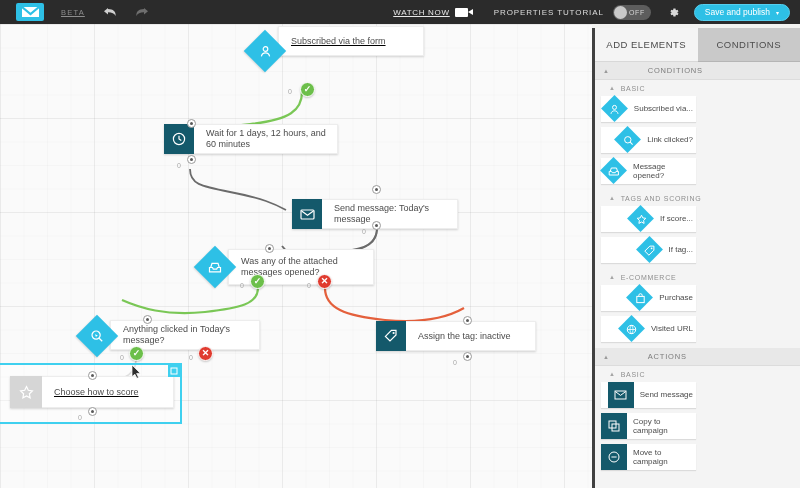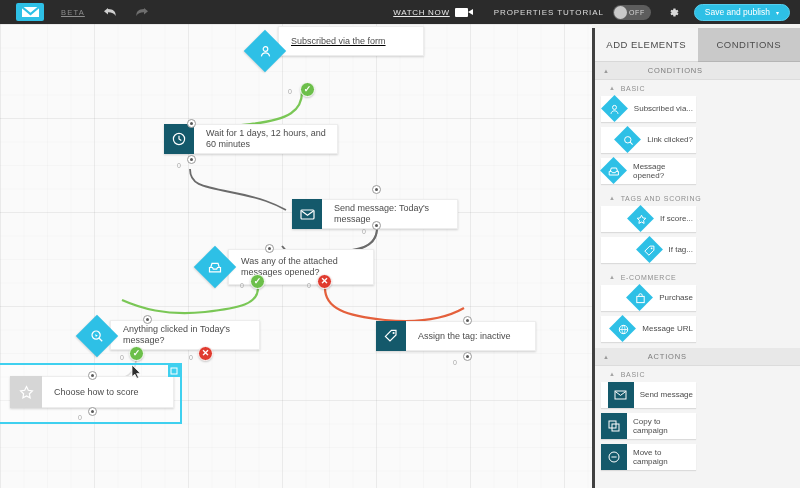--- a/index.html
+++ b/index.html
@@ -348,21 +348,21 @@
     <div class="port" style="left:463px; top:292px;"></div>
     <div class="port" style="left:463px; top:328px;"></div>
     <div class="zero" style="left:453px; top:335px;">0</div>
 
     <div class="sel-box" style="left:-4px; top:339px; width:186px; height:61px;"></div>
     <div class="sel-handle" style="left:168px; top:341px;">
       <svg width="8" height="8" viewBox="0 0 8 8">
           <rect x="1" y="1" width="6" height="6" fill="none" stroke="#fff" stroke-width="1"></rect>
         </svg>
     </div>
-    <div class="node" style="left:10px; top:352px; width:164px; height:32px; z-index:3;">
+    <div class="node" style="left:10px; top:352px; width:164px; height:32px; z-index:3;text-decoration:underline;">
       <div class="sq-ico grey" style="width:32px; height:32px; flex:0 0 32px;">
         <svg width="15" height="15" viewBox="0 0 15 15">
             <path d="M7.5 1.6l1.8 3.7 4.1.6-3 2.9.7 4.1-3.6-1.9-3.6 1.9.7-4.1-3-2.9 4.1-.6z" fill="none" stroke="#fff" stroke-width="1.2"></path>
           </svg>
       </div>
       <div class="label">Choose how to score</div>
     </div>
     <div class="port" style="left:88px; top:347px;"></div>
     <div class="port" style="left:88px; top:383px;"></div>
     <div class="zero" style="left:78px; top:390px;">0</div>
@@ -472,21 +472,21 @@
       <div class="pitem">
         <div class="pdia">
             <div class="shape"></div>
             <div class="gl">
           <svg width="11" height="11" viewBox="0 0 11 11">
                 <circle cx="5.5" cy="5.5" r="4.2" fill="none" stroke="#fff" stroke-width="1"></circle>
                 <path d="M1.3 5.5h8.4M5.5 1.3c2 2.4 2 6 0 8.4M5.5 1.3c-2 2.4-2 6 0 8.4" fill="none" stroke="#fff" stroke-width=".8"></path>
               </svg>
             </div>
           </div>
-        <div class="txt">Message URL</div>
+        <div class="txt">Visited URL</div>
       </div>
     </div>
 
     <div class="sec-head">
       <span class="tri">▲</span>
       <span>ACTIONS</span>
     </div>
 
     <div class="sub-head">
       <span class="tri">▲</span>

